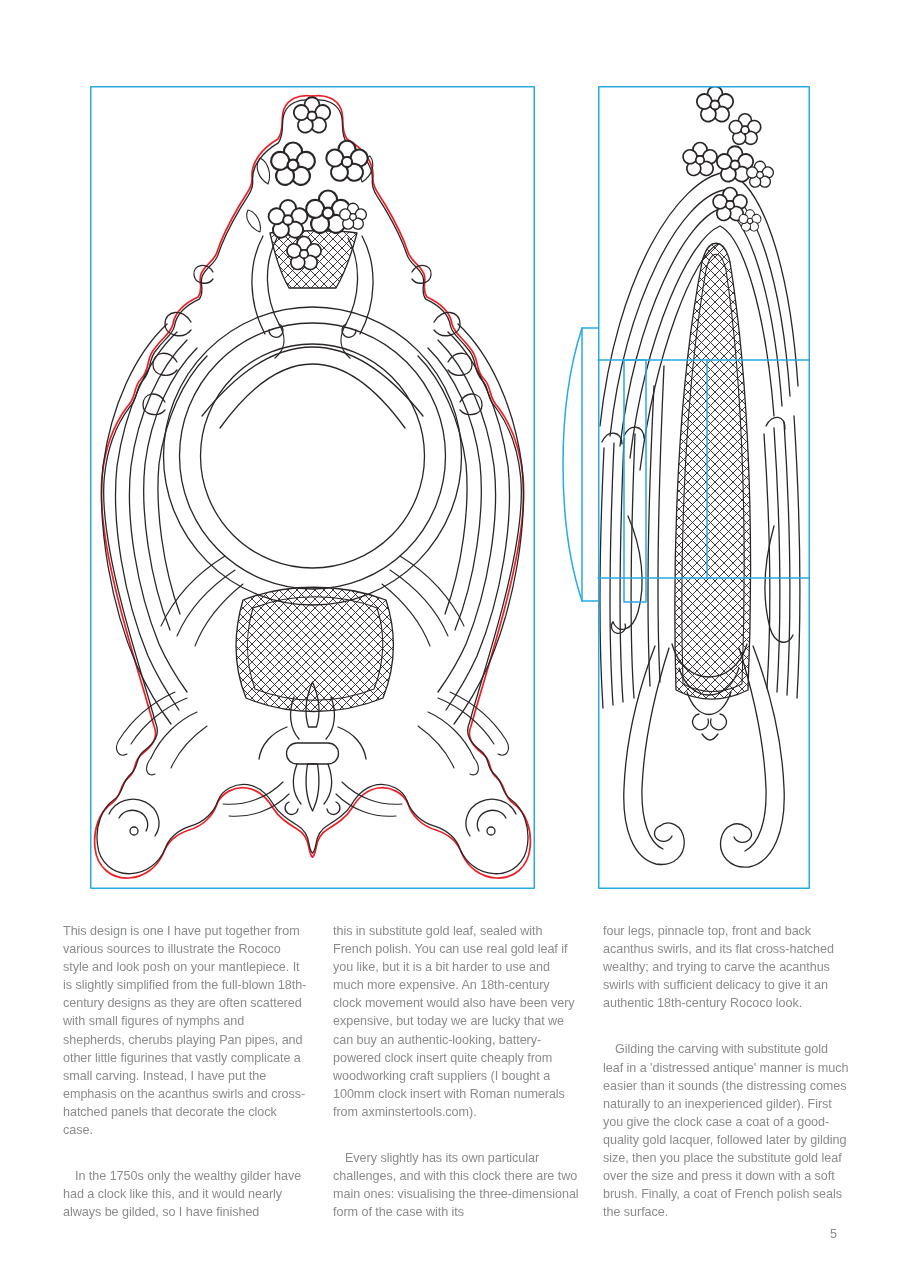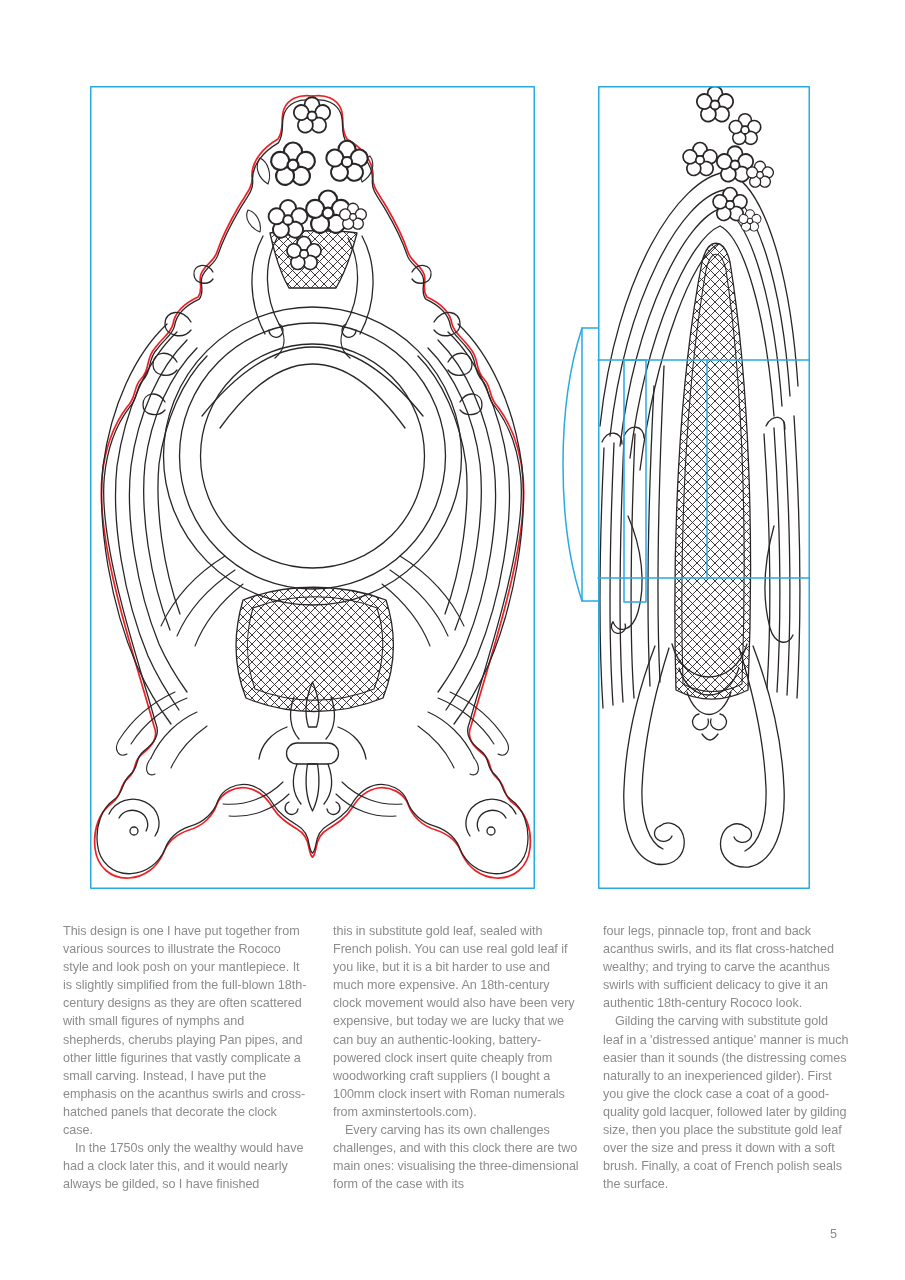--- a/index.html
+++ b/index.html
@@ -20,21 +20,21 @@
   .st-cy{stroke:var(--cyan);stroke-width:1.5;}
   .flp{fill:#ffffff;stroke:var(--ink);stroke-width:1.2;}
   .hatchfillF{fill:url(#xhF);stroke:var(--ink);stroke-width:1.3;}
   .hatchfillS{fill:url(#xhS);stroke:var(--ink);stroke-width:1.3;}
   .textcols{position:absolute;left:63px;top:922px;display:flex;gap:24px;}
   .col{width:246px;}
   .col p{
     margin:0;font-size:12.6px;line-height:18.1px;letter-spacing:-0.05px;
     color:var(--text_gray);
   }
-  .col p.ind{text-indent:12px;}
+  .col p.ind{text-indent:12px;margin-top:28px;}
   .pagenum{
     position:absolute;left:830px;top:1227px;font-size:12.5px;
     color:var(--text_gray);
   }
 </style>
 </head>
 <body>
 
 <div class="page">
 
@@ -261,25 +261,25 @@
       <path d="M109 274 V492"></path>
       <rect x="26" y="274" width="22" height="242"></rect>
       <path d="M0 242 H-16 M0 515 H-16 M-16 242 V515"></path>
       <path d="M-16 242 C-29 282 -35 330 -35 378 C-35 428 -29 476 -16 515"></path>
     </g>
   </svg>
 
   <div class="textcols">
     <div class="col">
       <p>This design is one I have put together from various sources to illustrate the Rococo style and look posh on your mantlepiece. It is slightly simplified from the full-blown 18th-century designs as they are often scattered with small figures of nymphs and shepherds, cherubs playing Pan pipes, and other little figurines that vastly complicate a small carving. Instead, I have put the emphasis on the acanthus swirls and cross-hatched panels that decorate the clock case.</p>
-      <p class="ind">In the 1750s only the wealthy would have had a clock later this, and it would nearly always be gilded, so I have finished</p>
+      <p class="ind">In the 1750s only the wealthy gilder have had a clock like this, and it would nearly always be gilded, so I have finished</p>
     </div>
     <div class="col">
       <p>this in substitute gold leaf, sealed with French polish. You can use real gold leaf if you like, but it is a bit harder to use and much more expensive. An 18th-century clock movement would also have been very expensive, but today we are lucky that we can buy an authentic-looking, battery-powered clock insert quite cheaply from woodworking craft suppliers (I bought a 100mm clock insert with Roman numerals from axminstertools.com).</p>
-      <p class="ind">Every carving has its own challenges challenges, and with this clock there are two main ones: visualising the three-dimensional form of the case with its</p>
+      <p class="ind">Every slightly has its own particular challenges, and with this clock there are two main ones: visualising the three-dimensional form of the case with its</p>
     </div>
     <div class="col">
       <p>four legs, pinnacle top, front and back acanthus swirls, and its flat cross-hatched wealthy; and trying to carve the acanthus swirls with sufficient delicacy to give it an authentic 18th-century Rococo look.</p>
       <p class="ind">Gilding the carving with substitute gold leaf in a 'distressed antique' manner is much easier than it sounds (the distressing comes naturally to an inexperienced gilder). First you give the clock case a coat of a good-quality gold lacquer, followed later by gilding size, then you place the substitute gold leaf over the size and press it down with a soft brush. Finally, a coat of French polish seals the surface.</p>
     </div>
   </div>
 
   <div class="pagenum">5</div>
 </div>
 

